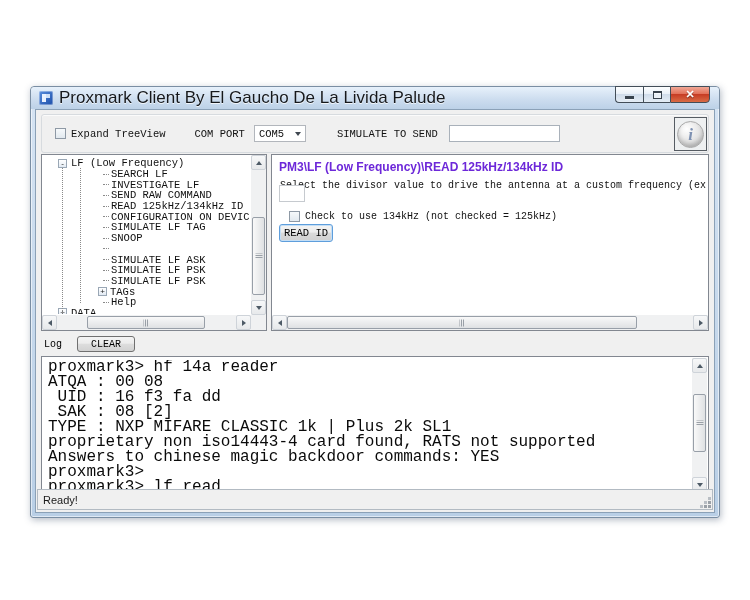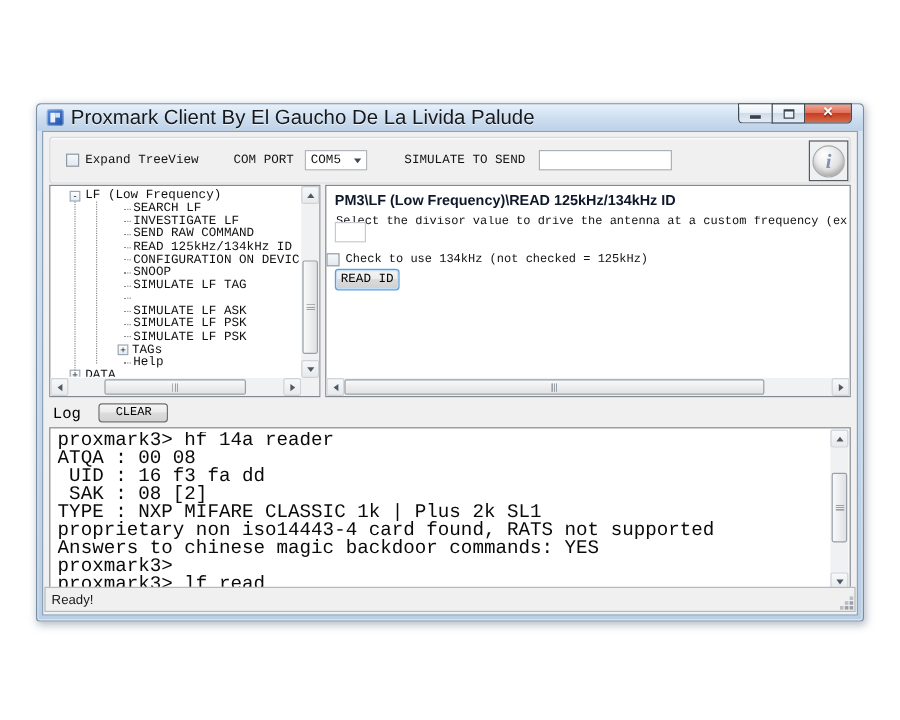--- a/index.html
+++ b/index.html
@@ -68,27 +68,27 @@
   .tree-row.lvl0 { padding-left:15px; }
   .tree-row.lvl1 { padding-left:60px; }
   .expander { width:9px; height:9px; border:1px solid #9aa7b5; background:linear-gradient(#ffffff,#e3ebf4);
               font:8px/7px "Liberation Sans", sans-serif; text-align:center; color:#222; flex:0 0 auto; margin-right:4px; }
   .tree-row.lvl1 .expander { margin-left:-5px; margin-right:3px; }
   .stub { width:6px; height:1px; border-top:1px dotted #8a8a8a; margin-right:2px; flex:0 0 auto; }
   .vline { position:absolute; width:1px; border-left:1px dotted #8a8a8a; }
   .vline-root { left:19px; top:12px; height:145px; }
   .vline-children { left:37px; top:12px; height:135px; }
 
-  .detail-header { margin:5px 0 0 7px; font-size:12px; font-weight:bold; color:#0f172a; white-space:nowrap; overflow:hidden; }
+  .detail-header { margin:5px 0 0 7px; font-size:12px; font-weight:bold; color:#6d28d9; white-space:nowrap; overflow:hidden; }
   .detail-instr { margin:6px 0 0 8px; font-family:"Liberation Mono","DejaVu Sans Mono",monospace;
                   font-size:10px; color:#111; white-space:nowrap; overflow:hidden; }
   .divisor-input { position:absolute; left:7px; top:30px; width:26px; height:17px;
                    border:1px solid #c6cacf; background:#fff; outline:none;
                    font-family:"Liberation Mono","DejaVu Sans Mono",monospace; font-size:10.5px; padding:0 2px; }
-  .detail-check { position:absolute; left:0; top:56px; display:flex; align-items:center; gap:5px; }
+  .detail-check { position:absolute; left:17px; top:56px; display:flex; align-items:center; gap:5px; }
   .detail-check .tb-label { font-size:10px; }
   .readid-btn { position:absolute; left:7px; top:69px; width:54px; height:18px;
                 border:1px solid #5e9edc; border-radius:3px;
                 background:linear-gradient(#f4f4f4,#ececec 45%,#dadada 50%,#d0d0d0);
                 box-shadow:inset 0 0 0 1px #c4def5;
                 font-family:"Liberation Mono","DejaVu Sans Mono",monospace; font-size:10.5px; color:#000; }
 
   
   .sb-btn { position:absolute; width:15px; height:15px; background:linear-gradient(#f7f8f9,#e7e9eb);
             border:1px solid #ced3d9; border-radius:2px; display:flex; align-items:center; justify-content:center; }
@@ -104,21 +104,21 @@
   .sb-thumb-h::after { width:5px; height:7px;
                 background:repeating-linear-gradient(90deg,#9aa0a7 0 1px, transparent 1px 2px); }
   .arr-up    { width:0; height:0; border:3px solid transparent; border-bottom:4px solid #4d5a66; border-top:none; }
   .arr-down  { width:0; height:0; border:3px solid transparent; border-top:4px solid #4d5a66; border-bottom:none; }
   .arr-left  { width:0; height:0; border:3px solid transparent; border-right:4px solid #4d5a66; border-left:none; }
   .arr-right { width:0; height:0; border:3px solid transparent; border-left:4px solid #4d5a66; border-right:none; }
   .sb-corner { position:absolute; right:0; bottom:0; width:15px; height:15px; background:#f0f1f2; }
 
   
   .log-bar { position:absolute; left:8px; top:226px; height:16px; display:flex; align-items:center; }
-  .log-label { font-family:"Liberation Mono","DejaVu Sans Mono",monospace; font-size:13px; margin-right:15px; }
+  .log-label { font-family:"Liberation Mono","DejaVu Sans Mono",monospace; font-size:10px; margin-right:15px; }
   .clear-btn { width:58px; height:16px; border:1px solid #707070; border-radius:3px;
                background:linear-gradient(#f4f4f4,#ececec 45%,#dddddd 50%,#d2d2d2);
                font-family:"Liberation Mono","DejaVu Sans Mono",monospace; font-size:10px; color:#000; }
   .log-panel { position:absolute; left:5px; right:5px; top:246px; height:138px;
                background:#fff; border:1px solid #828790; }
   .log-text { position:absolute; left:6px; top:3px; right:18px; bottom:2px; overflow:hidden;
               font-family:"Liberation Mono","DejaVu Sans Mono",monospace; font-size:16px;
               line-height:15px; color:#0a0a0a; white-space:pre; }
 
   
@@ -191,25 +191,25 @@
           <div class="tree-row lvl1">
             <span class="stub"></span>
             <span class="tree-label">READ 125kHz/134kHz ID</span>
           </div>
           <div class="tree-row lvl1">
             <span class="stub"></span>
             <span class="tree-label">CONFIGURATION ON DEVICE</span>
           </div>
           <div class="tree-row lvl1">
             <span class="stub"></span>
+            <span class="tree-label">SIMULATE LF TAG</span>
+          </div>
+          <div class="tree-row lvl1">
+            <span class="stub"></span>
             <span class="tree-label">SNOOP</span>
-          </div>
-          <div class="tree-row lvl1">
-            <span class="stub"></span>
-            <span class="tree-label">SIMULATE LF TAG</span>
           </div>
           <div class="tree-row lvl1">
             <span class="stub"></span>
           </div>
           <div class="tree-row lvl1">
             <span class="stub"></span>
             <span class="tree-label">SIMULATE LF ASK</span>
           </div>
           <div class="tree-row lvl1">
             <span class="stub"></span>

